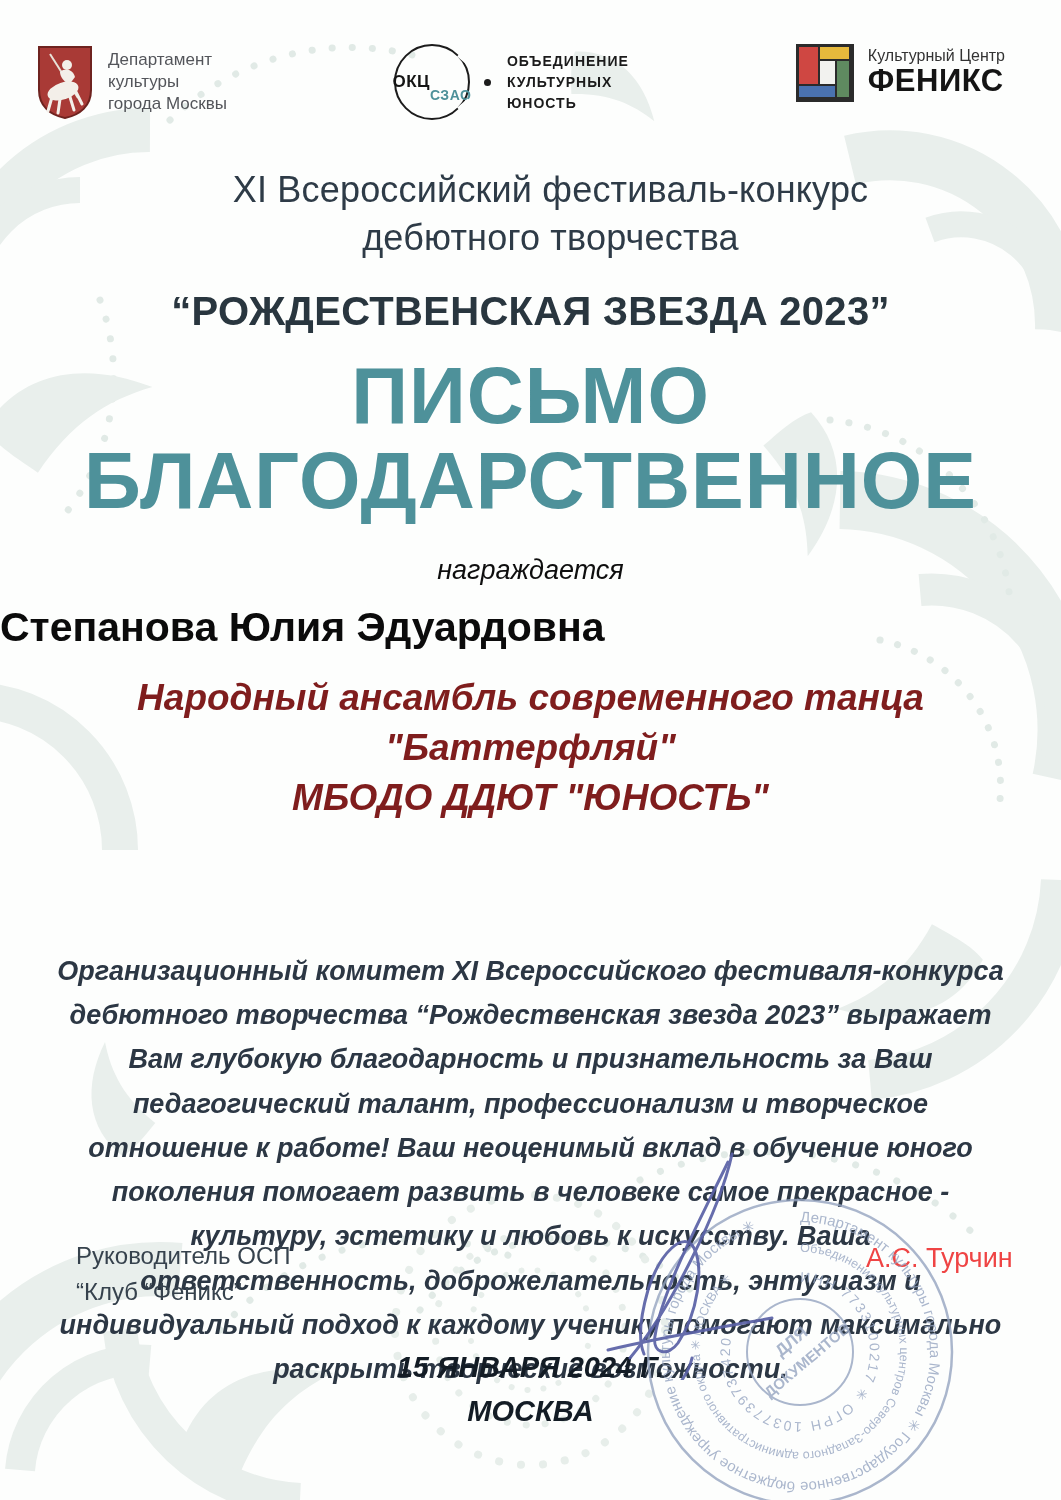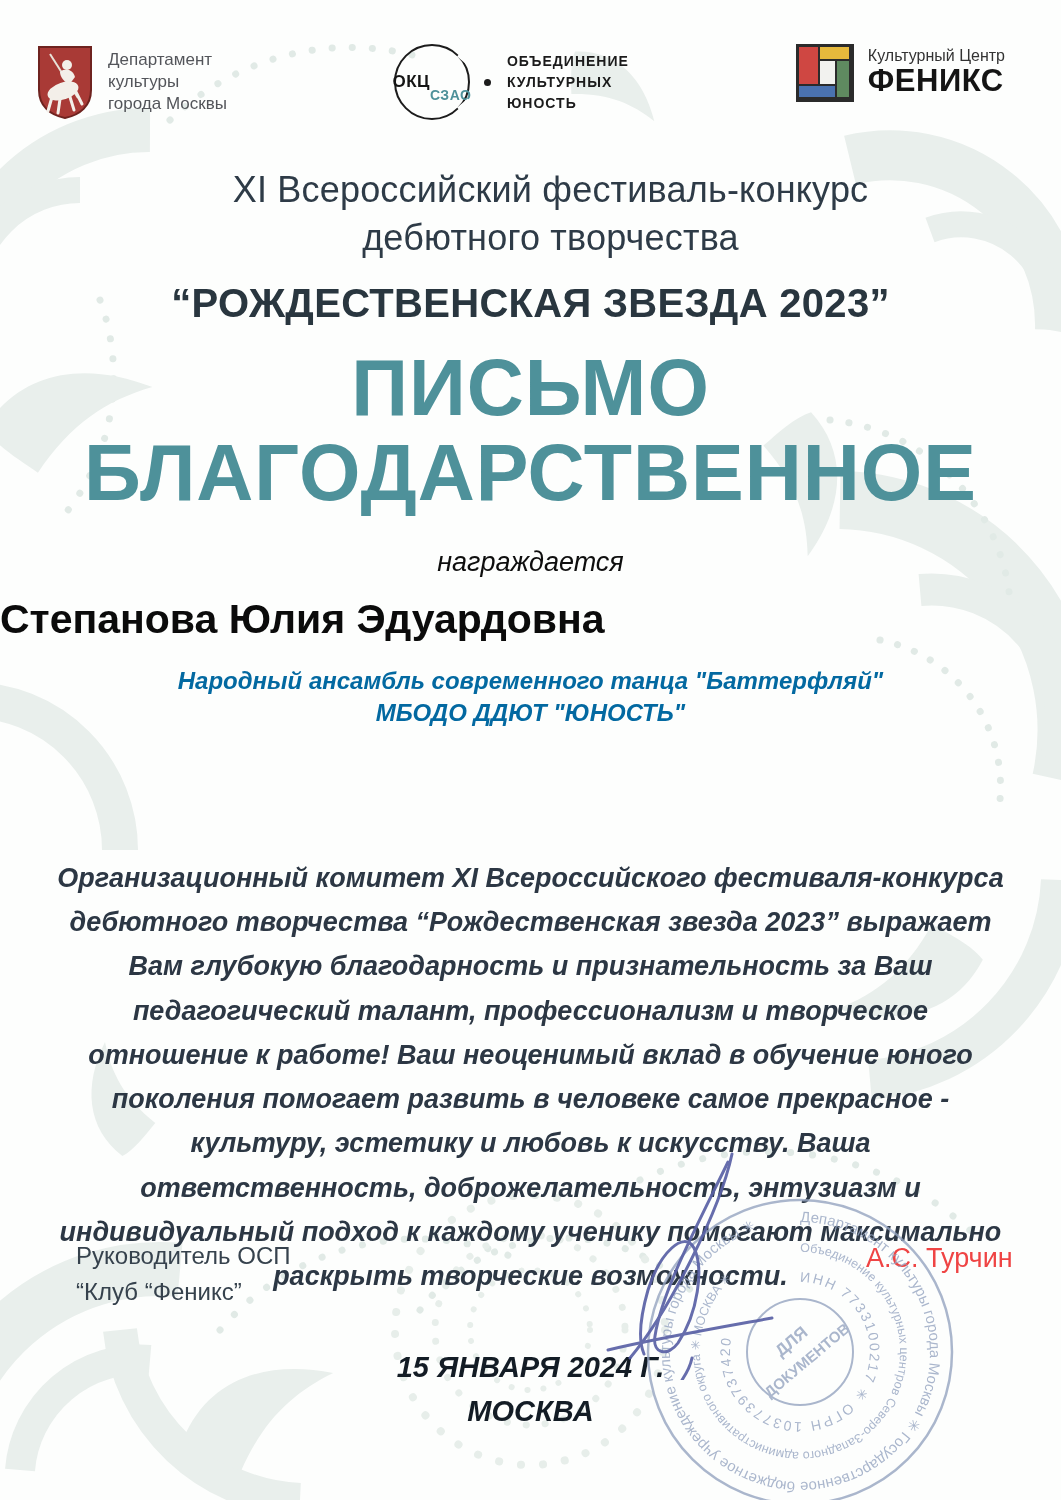--- a/index.html
+++ b/index.html
@@ -46,30 +46,30 @@
   .phoenix-mark .b-yellow { grid-column:2/4; grid-row:1; background:#e6b93c; }
   .phoenix-mark .b-white  { grid-column:2; grid-row:2; background:#f2f2ef; }
   .phoenix-mark .b-green  { grid-column:3; grid-row:2/4; background:#5f8a60; }
   .phoenix-mark .b-blue   { grid-column:1/3; grid-row:3; background:#4a72b0; }
   .phoenix-sub { font-size:16px; color:#333; }
   .phoenix-name { font-size:31px; font-weight:700; color:#141414; letter-spacing:.5px; margin-top:-2px; }
 
   
   .title-block { margin-top:46px; text-align:center; color:#2e3b47; }
   .title-line { font-size:36px; font-weight:500; line-height:1.32; letter-spacing:.2px;padding-left:40px; }
-  .festival-name { font-size:40px; font-weight:800; margin-top:20px; letter-spacing:.3px; color:#29363f; }
+  .festival-name { font-size:40px; font-weight:800; margin-top:28px; letter-spacing:.3px; color:#29363f; }
 
   .main-heading {
     margin-top:20px; text-align:center; color:#4e919a;
     font-size:79px; font-weight:800; line-height:1.07; letter-spacing:1px;
   }
 
   .award-label { margin-top:32px; text-align:center; font-size:27px; font-weight:400; font-style:italic; color:#0e0e0e; }
   .recipient-name { margin-top:18px; font-size:41px; font-weight:700; color:#0b0b0b; }
-  .group-line { text-align:center; font-size:24px; font-weight:700; font-style:italic; color:#0369a1; line-height:1.35; }
+  .group-line { text-align:center; font-size:37px; font-weight:700; font-style:italic; color:#7f1d1d; line-height:1.35; }
   .group-line.first { margin-top:22px; }
 
   .body-text {
     margin:126px auto 0; width:950px; text-align:center;
     font-size:27px; font-weight:700; font-style:italic; color:#2c3744;
     line-height:1.64;
   }
 
   
   .position-block { position:absolute; left:76px; top:1238px; font-size:24px; color:#36424d; line-height:1.5; }

